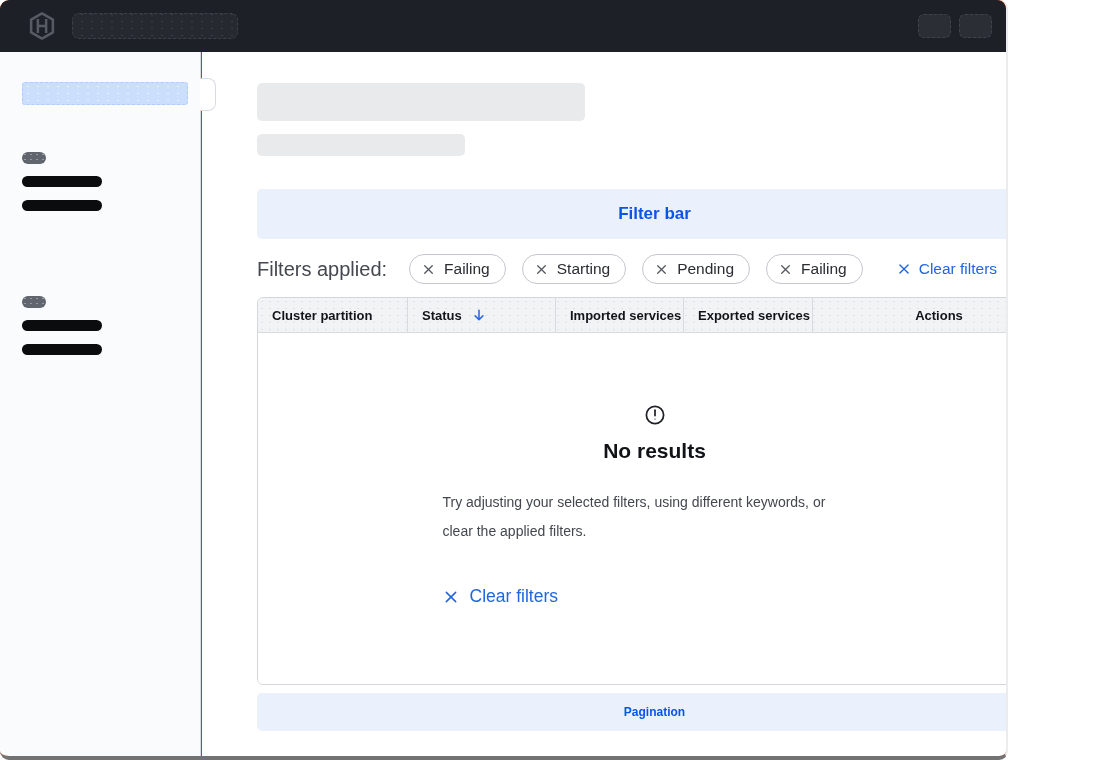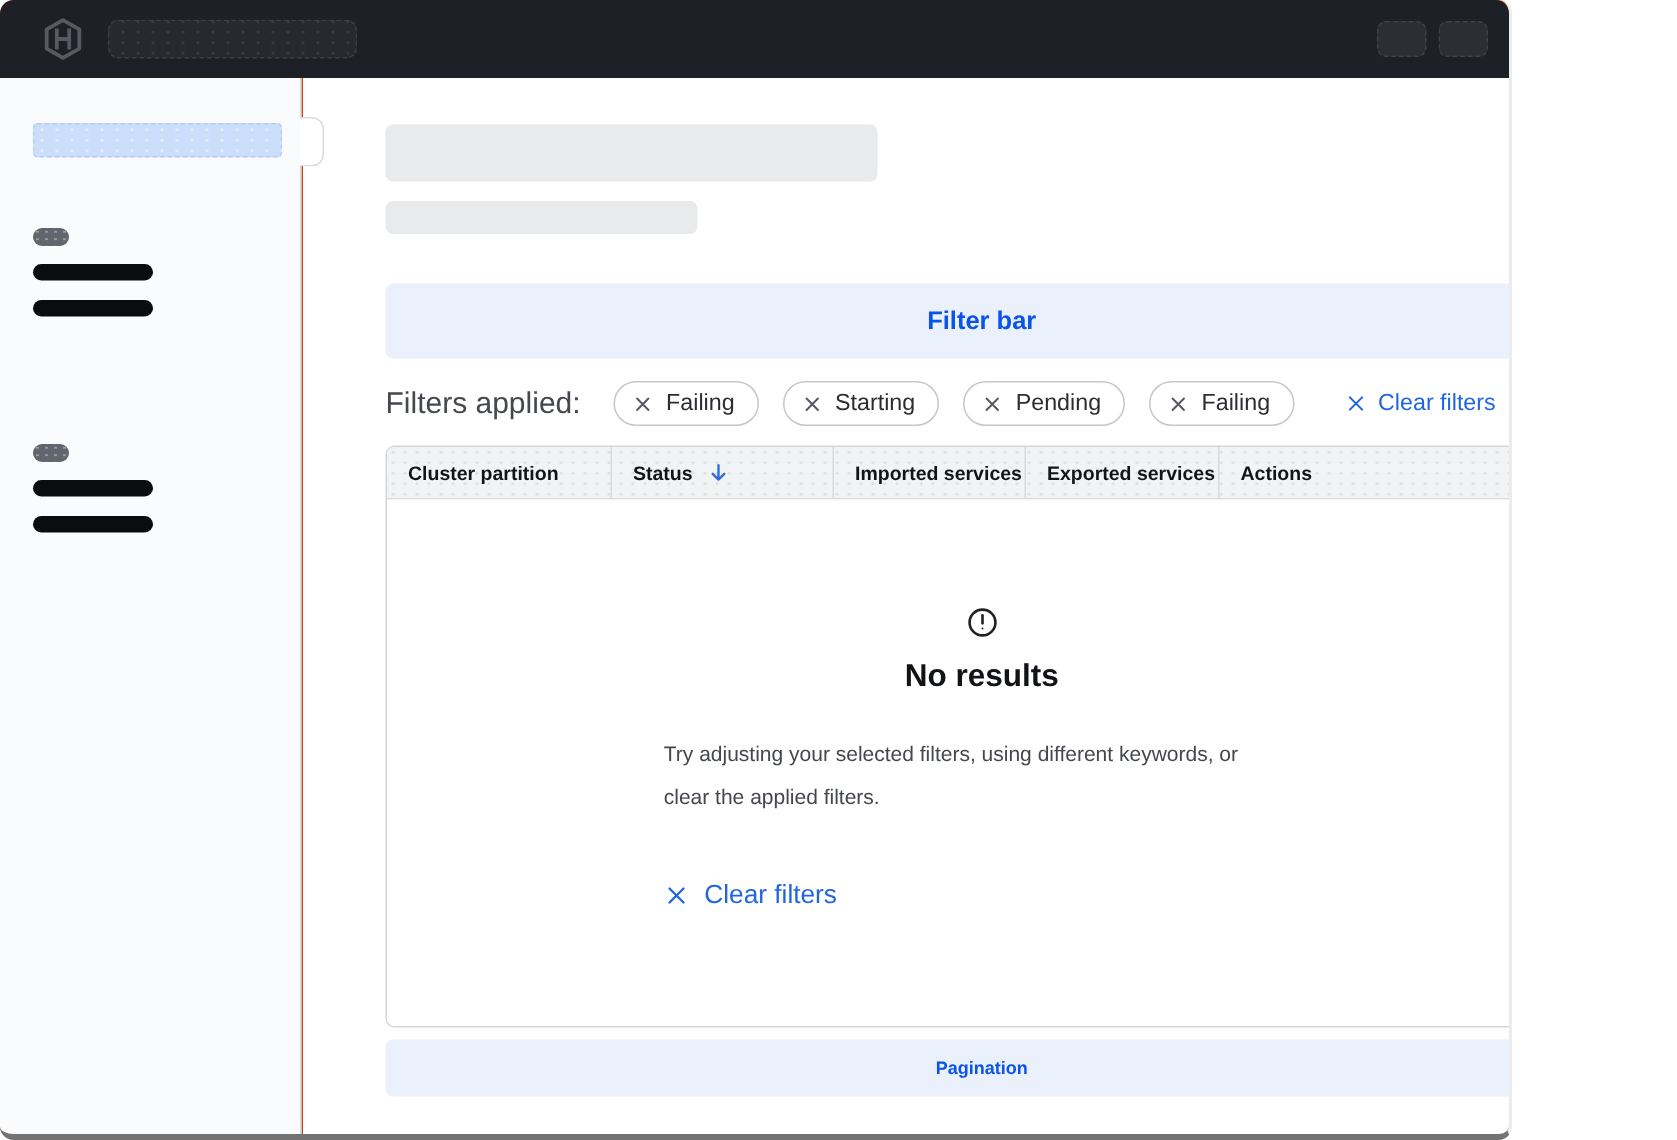--- a/index.html
+++ b/index.html
@@ -100,21 +100,21 @@
     display:flex; height:35px; background:#f2f3f5;
     background-image:radial-gradient(#dfe1e5 1px, transparent 1.2px);
     background-size:8px 7px;
     border-bottom:1px solid #d8dade;
   }
   .th {
     display:flex; align-items:center; gap:10px; padding-left:14px;
     font-size:13px; font-weight:bold; color:#131418;
     border-right:1px solid #d8dade; cursor:pointer;
   }
-  .th:last-child { border-right:none; flex:1; }
+  .th:last-child { border-right:none; flex:1;justify-content:center; }
   .w0{width:150px} .w1{width:150px} .w2{width:148px} .w3{width:128px} .w4{width:129px}
 
   .tbody { height:351px; background:#fff; }
   .empty { width:424px; margin:0 auto; padding-top:71px; }
   .empty-title-row { display:flex; align-items:center; gap:13px;flex-direction:column; }
   .empty-title { font-size:21px; font-weight:bold; color:#121317; }
   .empty-desc {
     margin:25px 0 0; font-size:14px; line-height:29px; color:#44474e;
     max-width:412px;
   }

